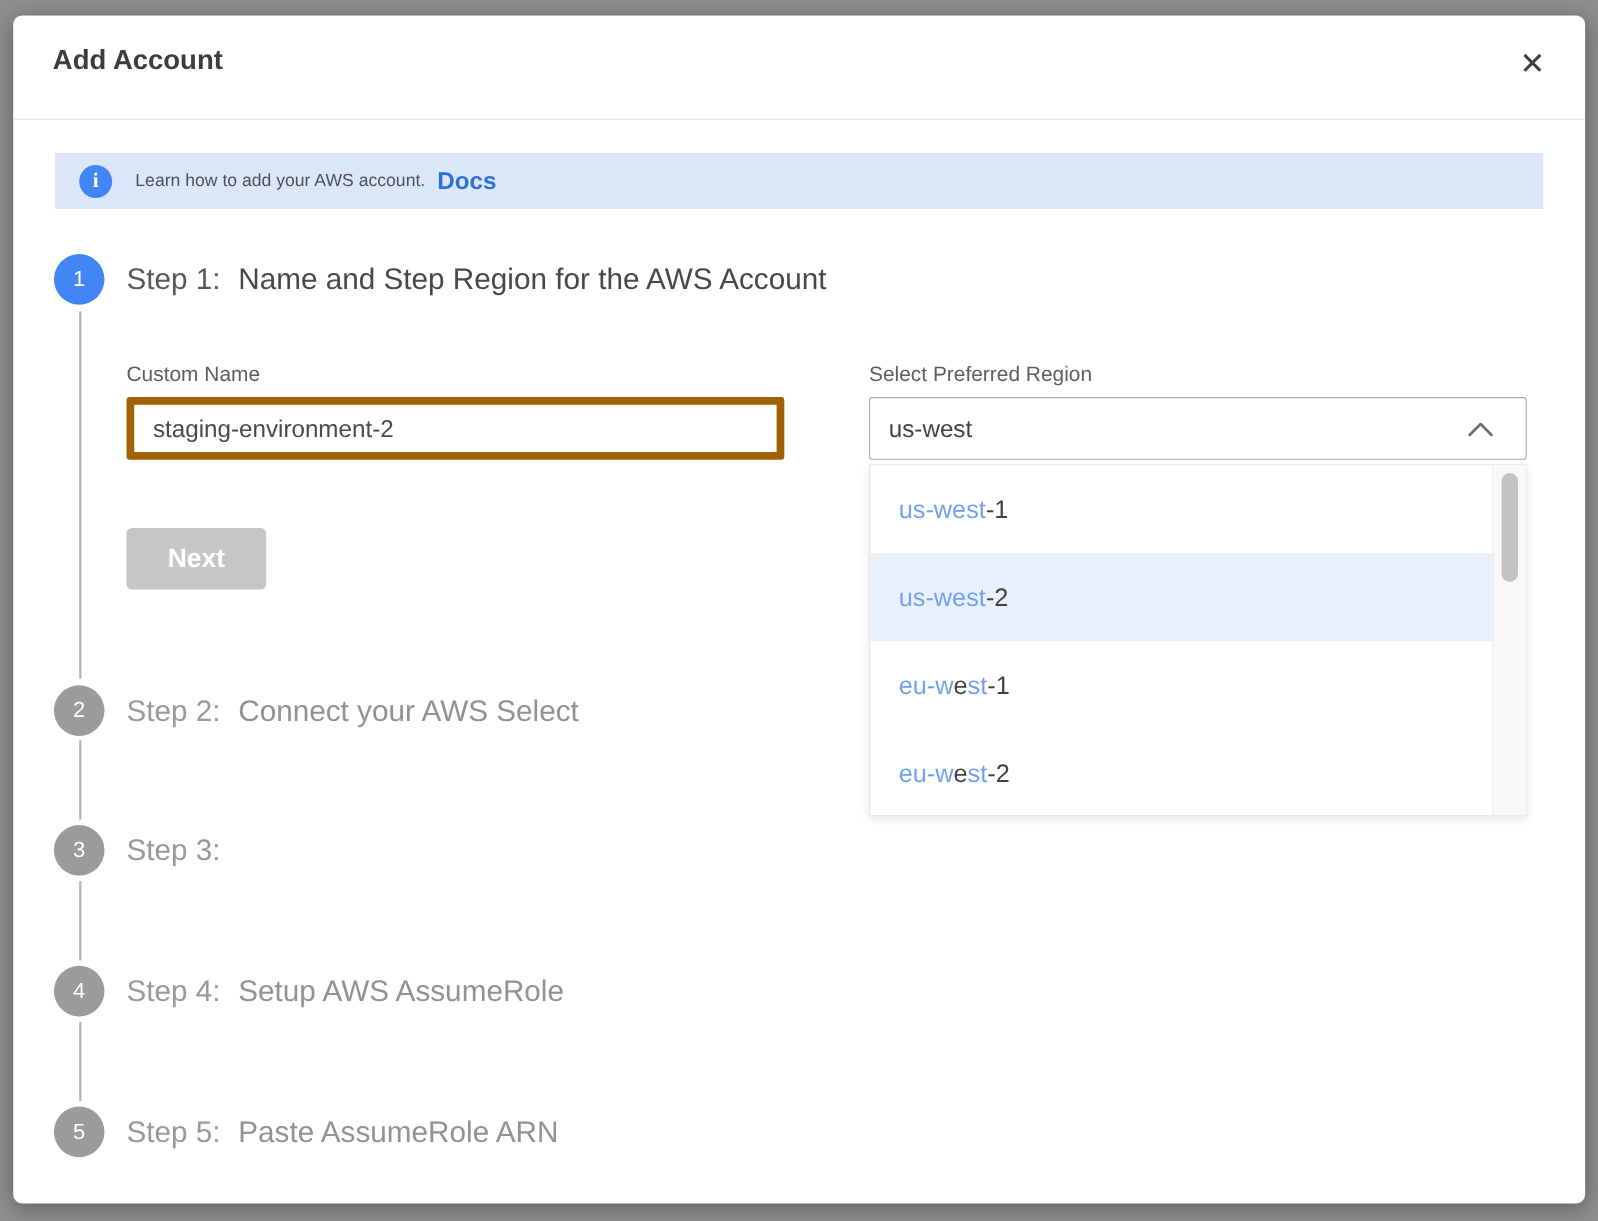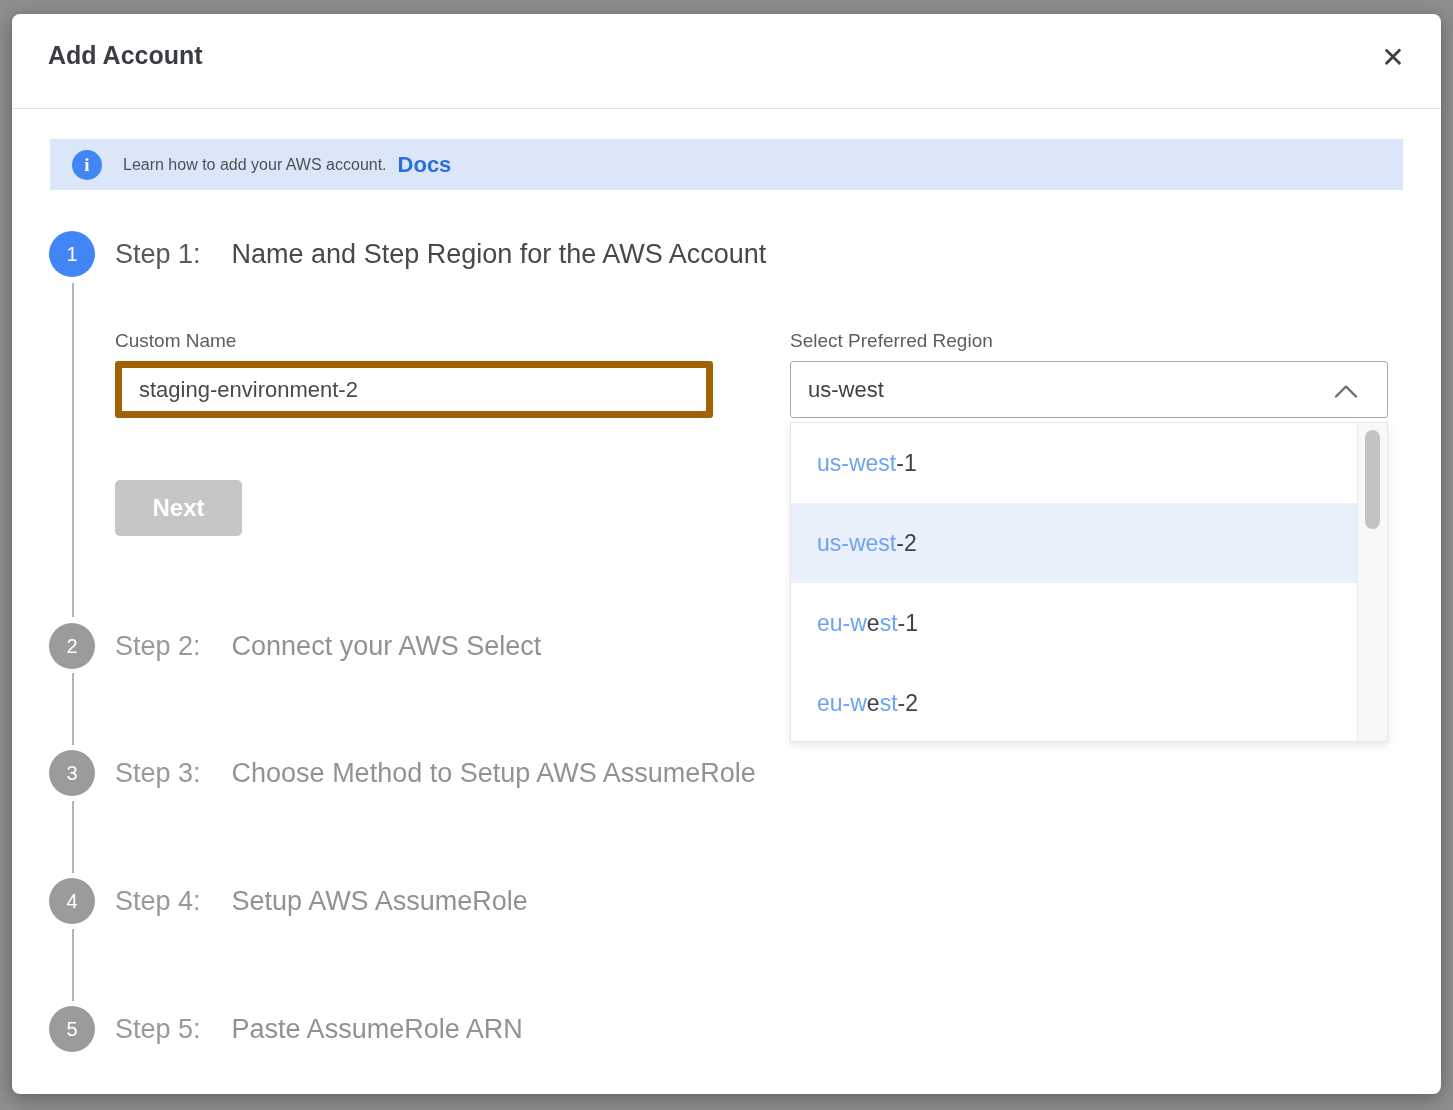--- a/index.html
+++ b/index.html
@@ -46,21 +46,21 @@
   
   .step-circle {
     position:absolute; left:37px; width:46px; height:46px; border-radius:50%;
     background:#9b9b9b; color:#ffffff; font-size:20px;
     display:flex; align-items:center; justify-content:center;
   }
   .step-circle.active { background:#4285f4; }
   .sc1{top:217px} .sc2{top:609px} .sc3{top:736px} .sc4{top:864px} .sc5{top:992px}
   .step-heading {
     position:absolute; left:103px; height:46px;
-    display:flex; align-items:center; font-size:27px; white-space:nowrap;gap:15px;
+    display:flex; align-items:center; font-size:27px; white-space:nowrap;
   }
   .sh1{top:217px} .sh2{top:609px} .sh3{top:736px} .sh4{top:864px} .sh5{top:992px}
   .step-prefix { color:#97999c; font-weight:400; margin-right:16px; }
   .step-title  { color:#909295; font-weight:400; }
   .sh1 .step-prefix { color:#55585d; }
   .sh1 .step-title  { color:#45484d; }
   .connector { position:absolute; left:60px; width:2px; background:#b4b4b4; }
   .cn1{top:269px; height:334px} .cn2{top:659px; height:72px}
   .cn3{top:787px; height:72px}  .cn4{top:915px; height:72px}
   
@@ -143,21 +143,20 @@
   <div class="step-heading sh1">
     <span class="step-prefix">Step 1:</span>
     <span class="step-title">Name and Step Region for the AWS Account</span>
   </div>
   <div class="step-heading sh2">
     <span class="step-prefix">Step 2:</span>
     <span class="step-title">Connect your AWS Select</span>
   </div>
   <div class="step-heading sh3">
     <span class="step-prefix">Step 3:</span>
-    <span class="step-title">Choose Method to Setup AWS AssumeRole</span>
   </div>
   <div class="step-heading sh4">
     <span class="step-prefix">Step 4:</span>
     <span class="step-title">Setup AWS AssumeRole</span>
   </div>
   <div class="step-heading sh5">
     <span class="step-prefix">Step 5:</span>
     <span class="step-title">Paste AssumeRole ARN</span>
   </div>
 

